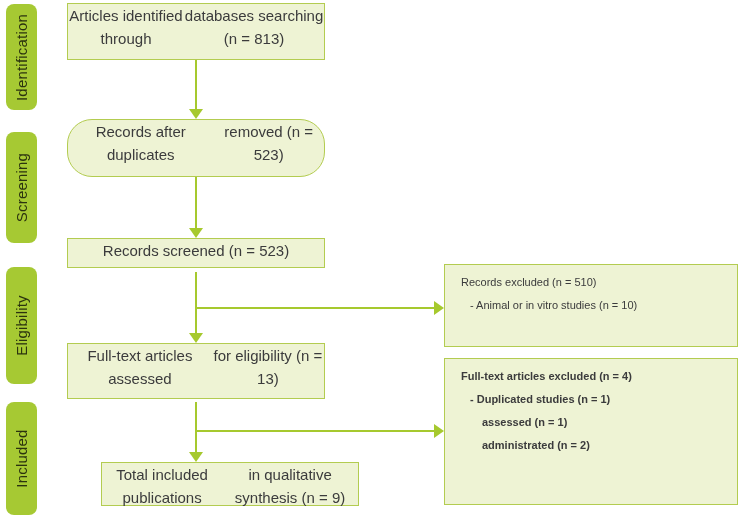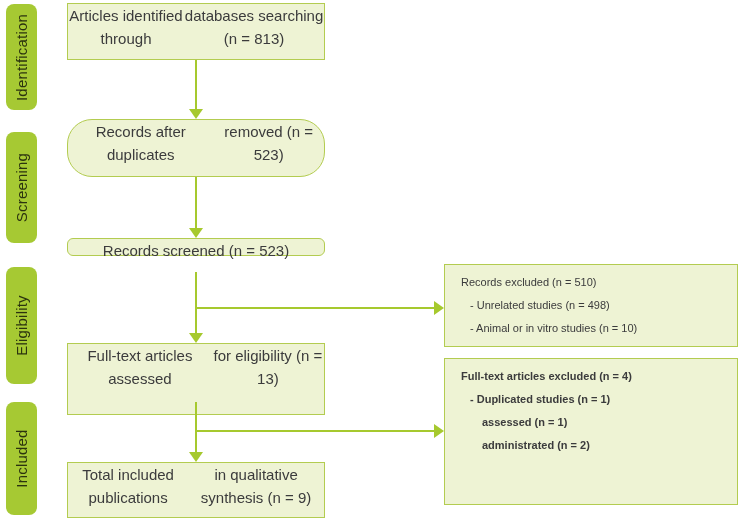--- a/index.html
+++ b/index.html
@@ -57,23 +57,23 @@
     color: var(--box-text);
     font-size: 15px;
     line-height: 23px;
     text-align: center;
     display: flex;
     flex-direction: row;
     justify-content: center;
   }
   .fbox-1 { top: 3px;   height: 57px; }
   .fbox-2 { top: 119px; height: 58px; border-radius: 25px; }
-  .fbox-3 { top: 238px; height: 18px; border-radius: 6px; }
-  .fbox-4 { top: 343px; height: 72px; }
-  .fbox-5 { top: 462px; height: 56px; }
+  .fbox-3 { top: 238px; height: 30px; }
+  .fbox-4 { top: 343px; height: 56px; }
+  .fbox-5 { top: 462px; height: 44px; margin-left: 34px; }
 
   
   .sbox {
     position: absolute;
     left: 444px;
     width: 294px;
     background: var(--box-bg);
     border: 1.5px solid var(--box-border);
     color: var(--box-text);
     font-size: 11px;
@@ -134,21 +134,20 @@
     <div>Full-text articles assessed</div>
     <div>for eligibility (n = 13)</div>
   </div>
   <div class="fbox fbox-5">
     <div>Total included publications</div>
     <div>in qualitative synthesis (n = 9)</div>
   </div>
 
   <div class="sbox sbox-1">
     <div>Records excluded (n = 510)</div>
-    <div class="iline-first">- Unrelated studies (n = 498)</div>
     <div class="iline-first">- Animal or in vitro studies (n = 10)</div>
   </div>
   <div class="sbox sbox-2">
     <div>Full-text articles excluded (n = 4)</div>
     <div class="iline-first">- Duplicated studies (n = 1)</div>
     <div class="iline-cont">assessed (n = 1)</div>
     <div class="iline-cont">administrated (n = 2)</div>
   </div>
 
   <div class="vline" style="left:195px; top:60px; height:50px;"></div>

